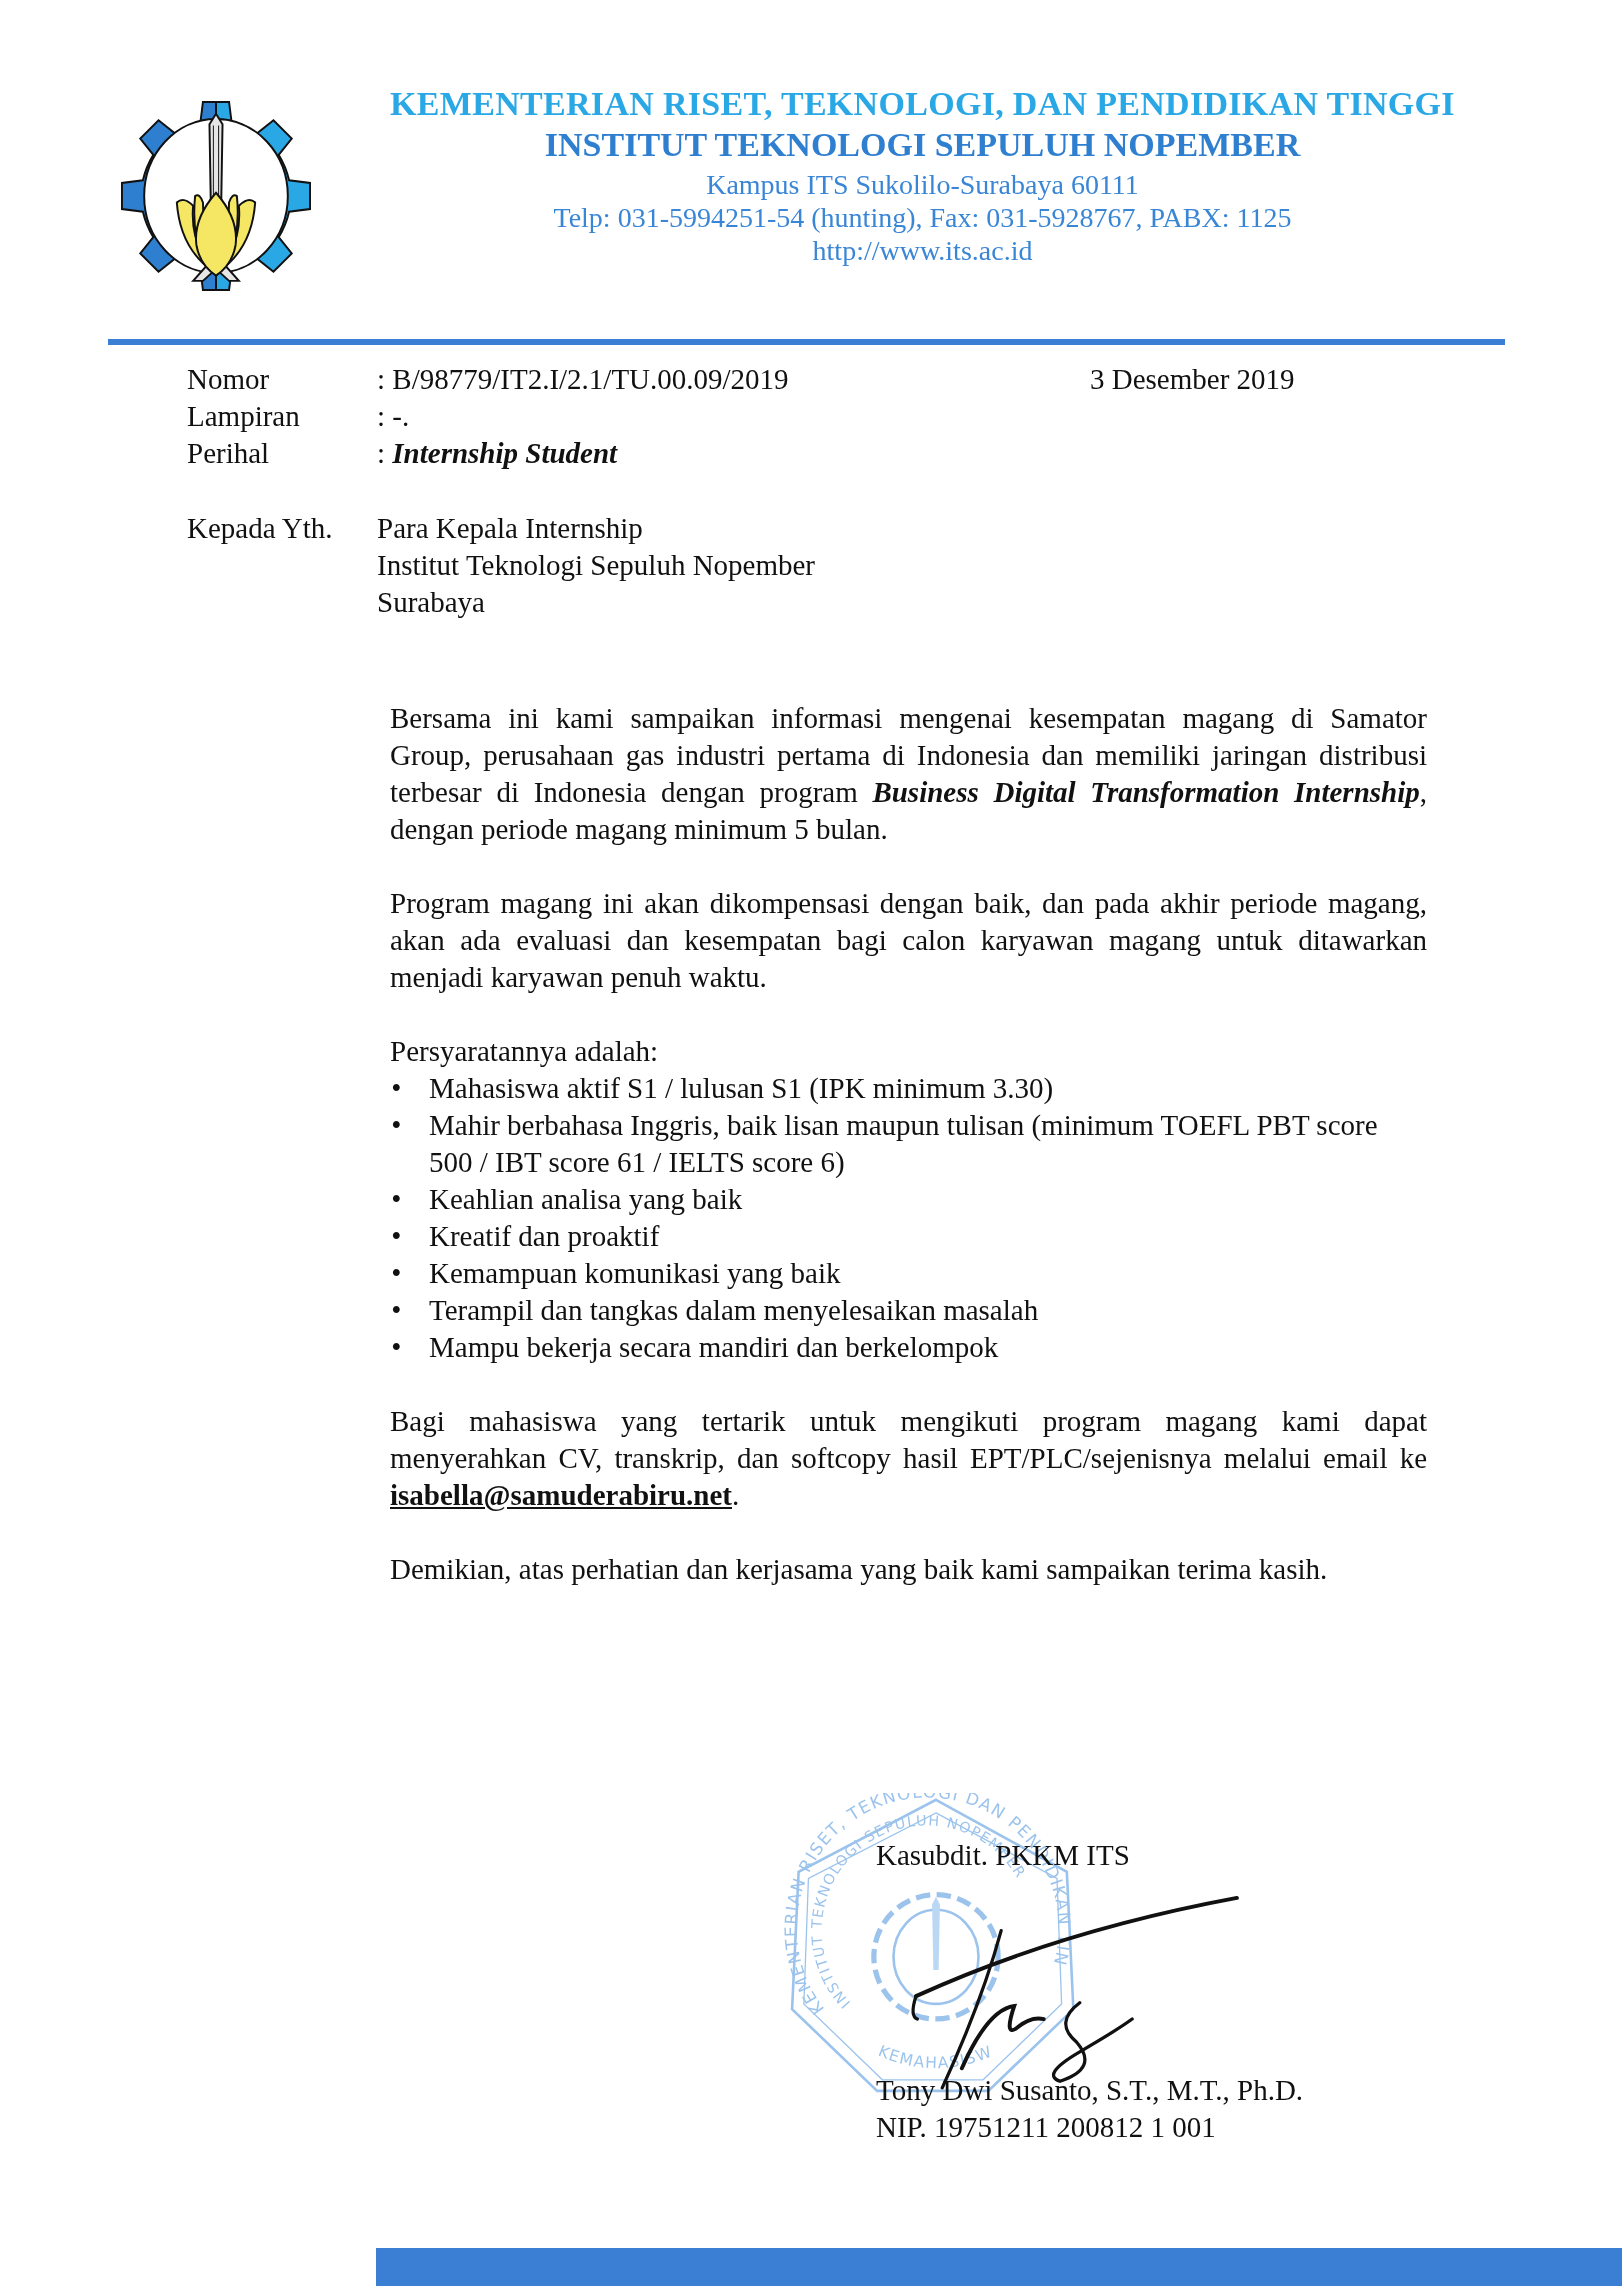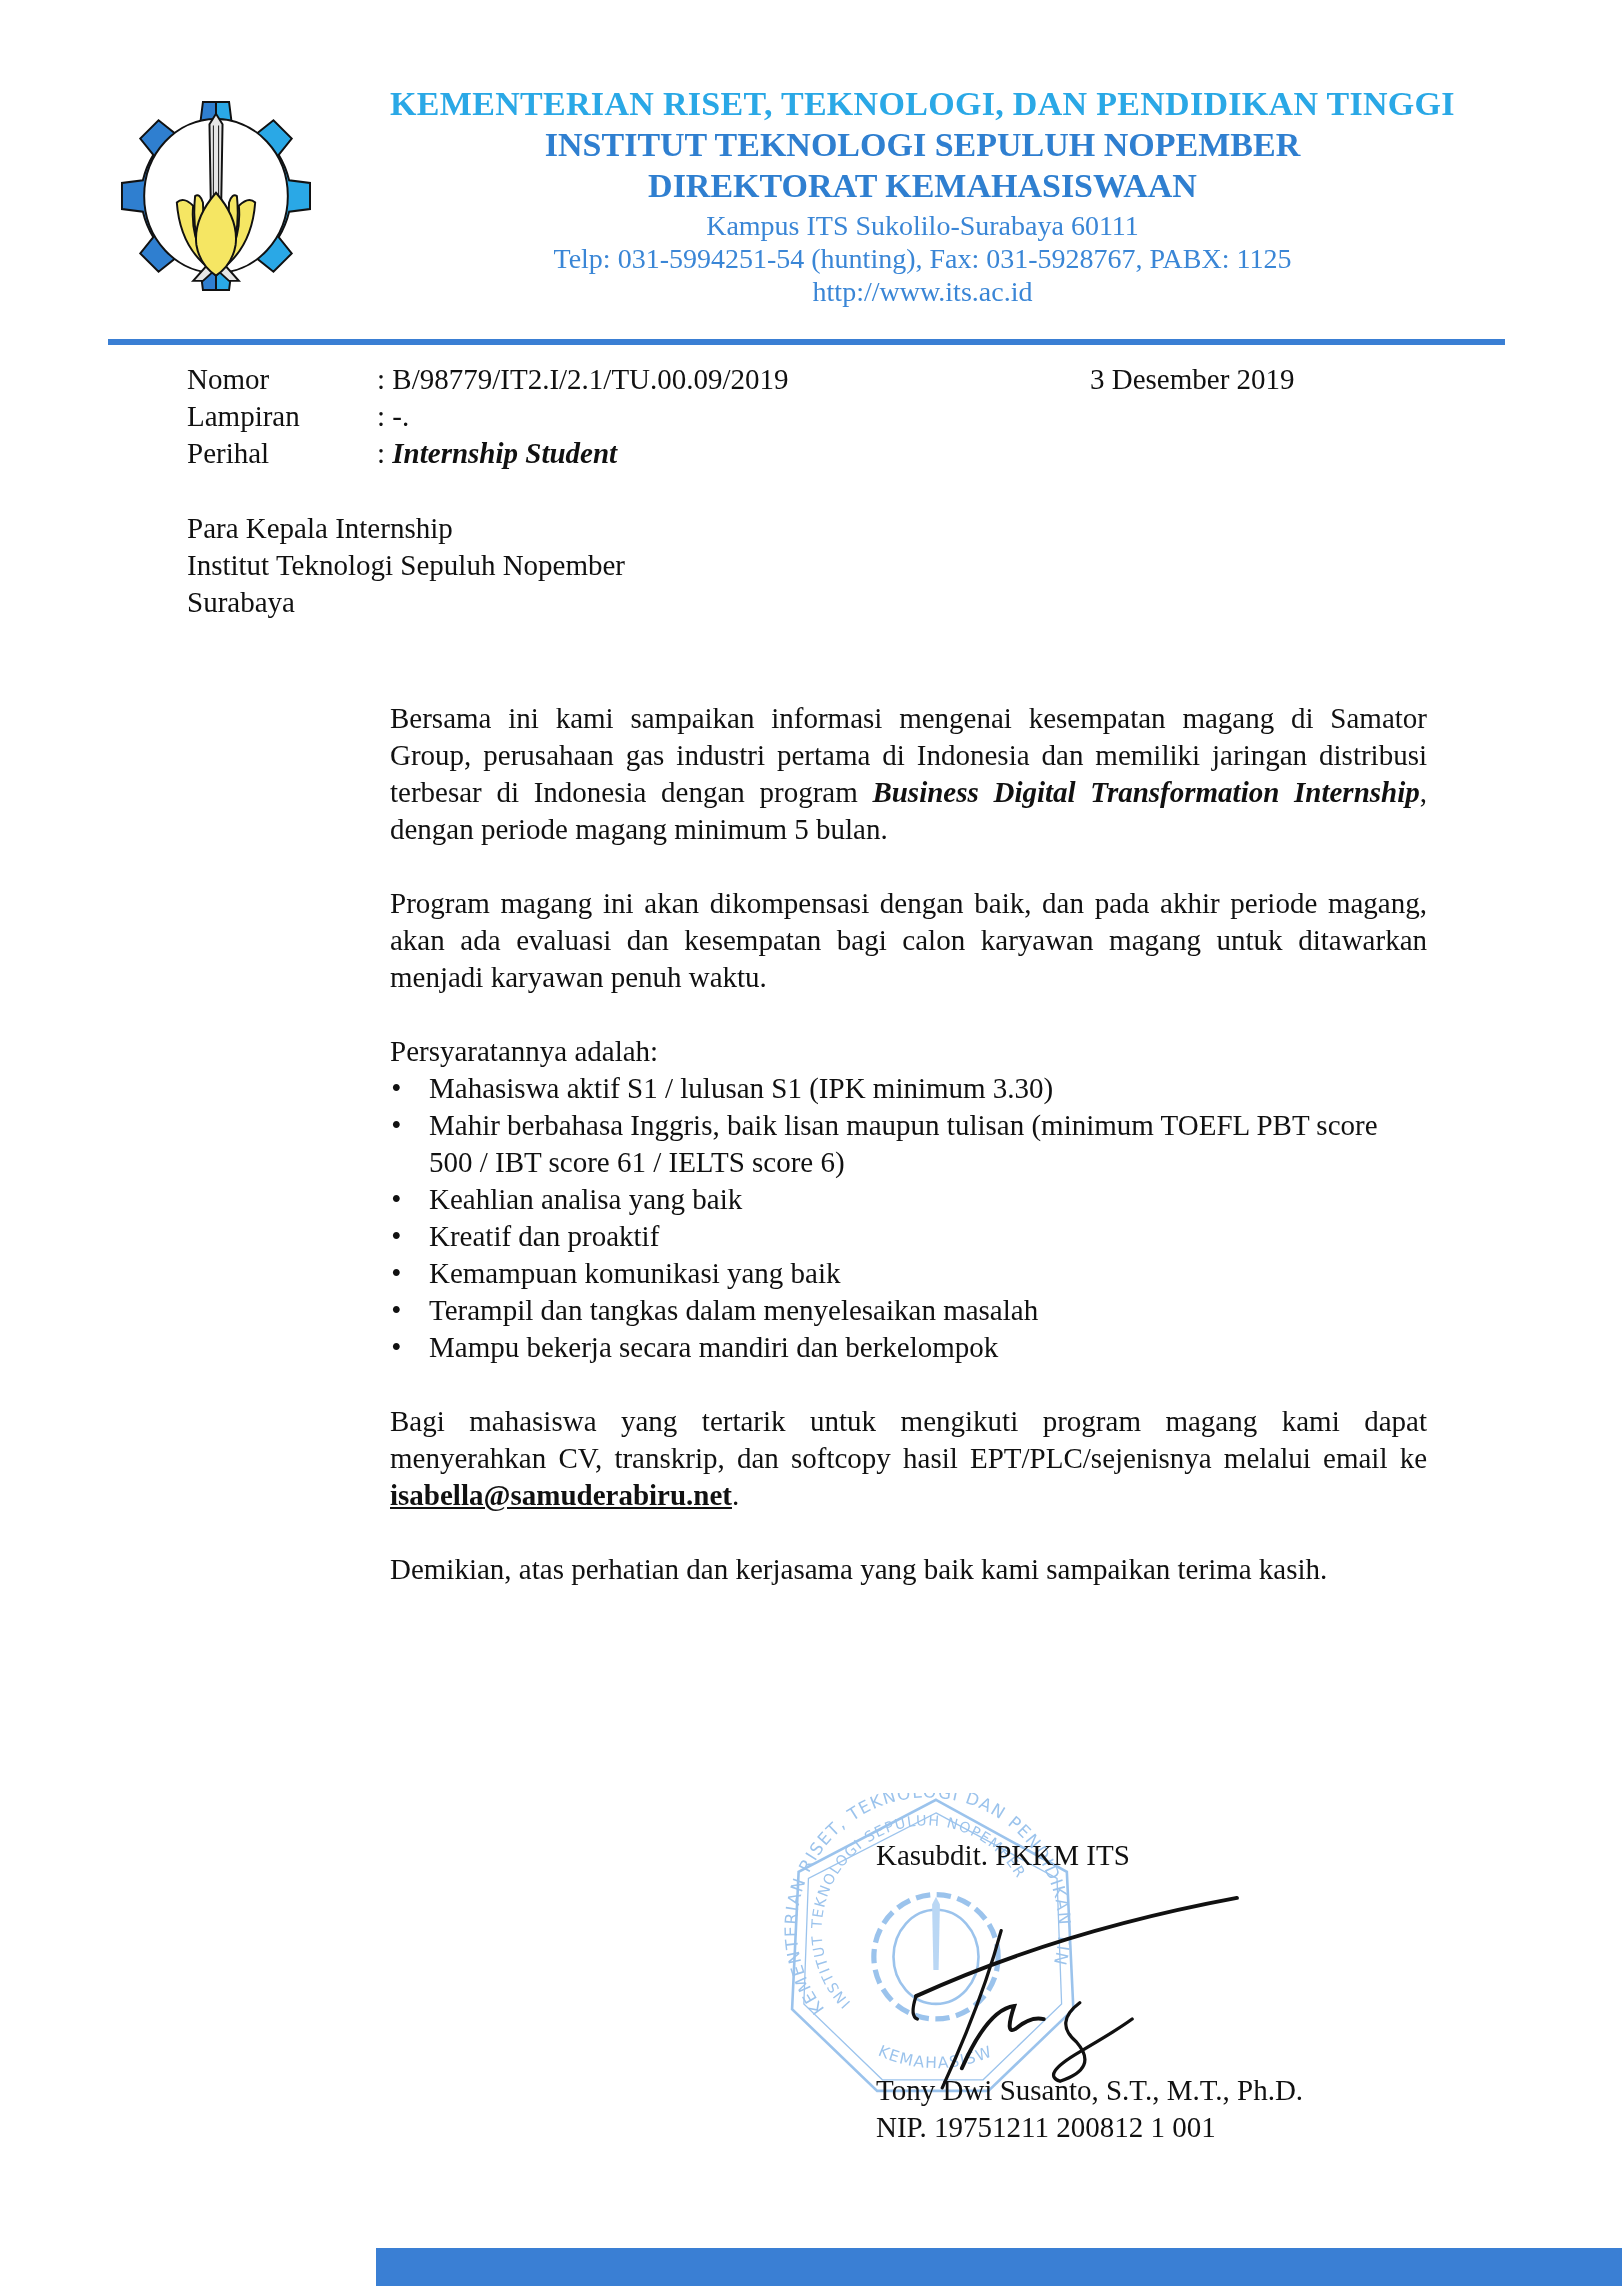--- a/index.html
+++ b/index.html
@@ -66,21 +66,20 @@
   <path d="M110,180 Q115,250 165,285 Q130,240 135,185 Q120,170 110,180 Z" fill="#f5e663" stroke="#111" stroke-width="3"></path>
   <path d="M230,180 Q225,250 175,285 Q210,240 205,185 Q220,170 230,180 Z" fill="#f5e663" stroke="#111" stroke-width="3"></path>
   <path d="M138,170 Q130,250 170,292 Q150,230 150,180 Q145,165 138,170 Z" fill="#f5e663" stroke="#111" stroke-width="3"></path>
   <path d="M202,170 Q210,250 170,292 Q190,230 190,180 Q195,165 202,170 Z" fill="#f5e663" stroke="#111" stroke-width="3"></path>
   <path d="M170,165 Q205,205 200,245 Q195,275 170,292 Q145,275 140,245 Q135,205 170,165 Z" fill="#f5e663" stroke="#111" stroke-width="3"></path>
 </svg>
 
 <div class="letterhead">
   <span class="lh-line lh-1">KEMENTERIAN RISET, TEKNOLOGI, DAN PENDIDIKAN TINGGI</span>
   <span class="lh-line lh-2">INSTITUT TEKNOLOGI SEPULUH NOPEMBER</span>
-  <span class="lh-line lh-3">DIREKTORAT KEMAHASISWAAN</span>
   <span class="lh-line lh-4">Kampus ITS Sukolilo-Surabaya 60111</span>
   <span class="lh-line lh-5">Telp: 031-5994251-54 (hunting), Fax: 031-5928767, PABX: 1125</span>
   <span class="lh-line lh-6">http://www.its.ac.id</span>
 </div>
 <div class="header-rule"></div>
 
 <div class="meta">
   <div class="meta-row">
     <span class="meta-label">Nomor</span>
     <span class="meta-value">: B/98779/IT2.I/2.1/TU.00.09/2019</span>
@@ -90,20 +89,21 @@
     <span class="meta-value">: -.</span>
   </div>
   <div class="meta-row">
     <span class="meta-label">Perihal</span>
     <span class="meta-value"><span>: </span><em>Internship Student</em></span>
   </div>
 </div>
 <div class="date">3 Desember 2019</div>
 
 <div class="recipient">
+  <span class="recipient-label">Kepada Yth.</span>
   <div>
     <div>Para Kepala Internship</div>
     <div>Institut Teknologi Sepuluh Nopember</div>
     <div>Surabaya</div>
   </div>
 </div>
 
 <div class="body">
   <p class="para"><span>Bersama ini kami sampaikan informasi mengenai kesempatan magang di Samator Group, perusahaan gas industri pertama di Indonesia dan memiliki jaringan distribusi terbesar di Indonesia dengan program </span><strong>Business Digital Transformation Internship</strong><span>,  dengan periode magang minimum 5 bulan.</span></p>
   <p class="para">Program magang ini akan dikompensasi dengan baik, dan pada akhir periode magang, akan ada evaluasi dan kesempatan bagi calon karyawan magang untuk ditawarkan menjadi karyawan penuh waktu.</p>

